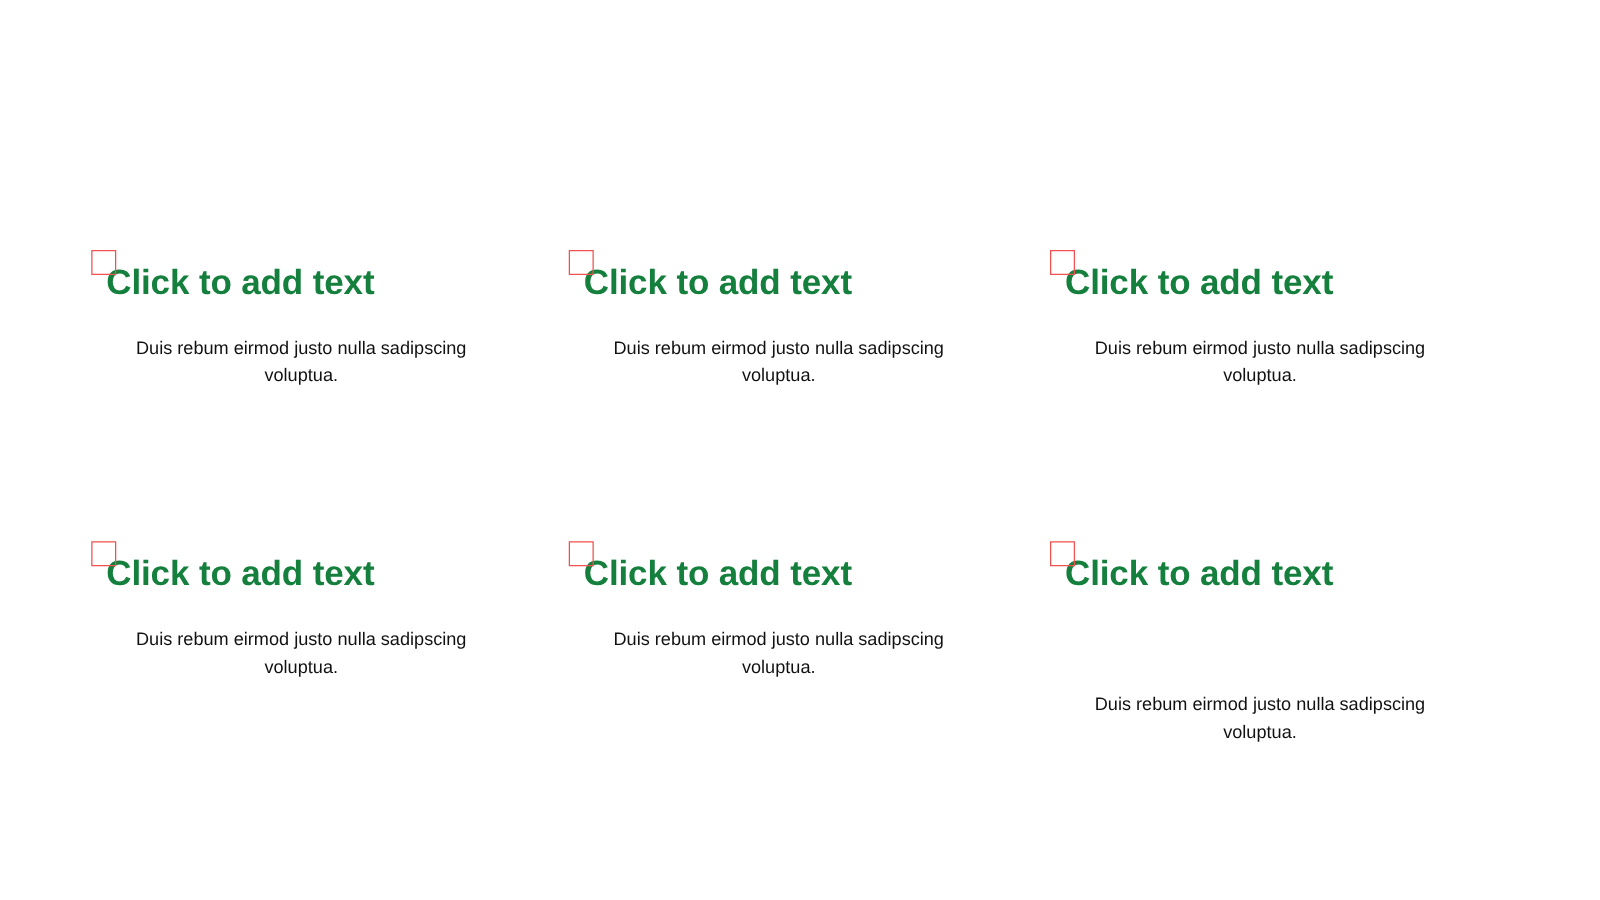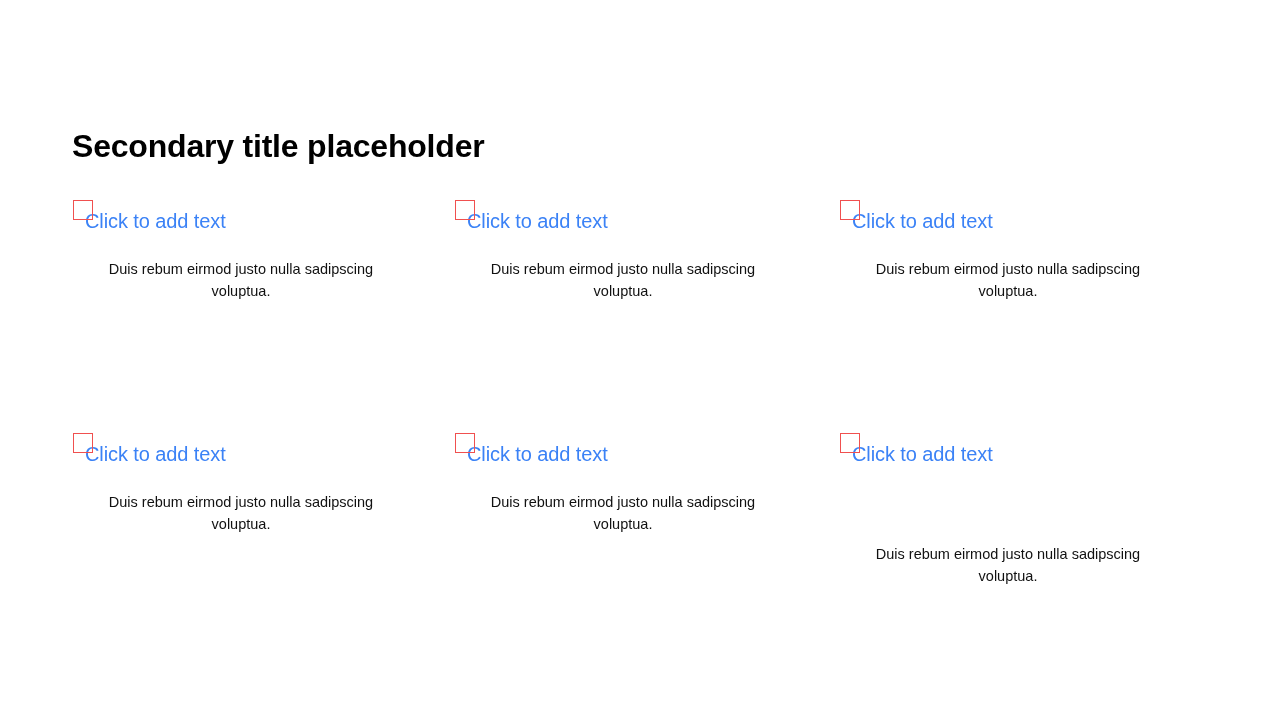--- a/index.html
+++ b/index.html
@@ -53,25 +53,25 @@
   .col-1 { left: 85px; }
   .col-2 { left: 467px; }
   .col-3 { left: 852px; }
 
   .row-1 { top: 208px; }
   .row-2 { top: 441px; }
 
   .block-heading {
     position: relative;
     margin: 0;
-    font-size: 20px;
-    font-weight: normal;
+    font-size: 28px;
+    font-weight: bold;
     line-height: 1.3;
     letter-spacing: -0.1px;
-    color: #3b82f6;
+    color: #15803d;
     white-space: nowrap;
   }
 
   
   .bullet-square {
     position: absolute;
     left: -12px;
     top: -8px;
     width: 20px;
     height: 20px;
@@ -93,21 +93,20 @@
   
   .block-body.extra-gap {
     padding-top: 77px;
   }
 </style>
 </head>
 <body>
 
 <div class="slide">
 
-  <h1 class="slide-title">Secondary title placeholder</h1>
 
   <div class="content-grid">
 
     <div class="content-block col-1 row-1">
       <h2 class="block-heading">
         <span class="bullet-square"></span>
         <span>Click to add text</span>
       </h2>
       <p class="block-body">Duis rebum eirmod justo nulla sadipscing voluptua.</p>
     </div>

